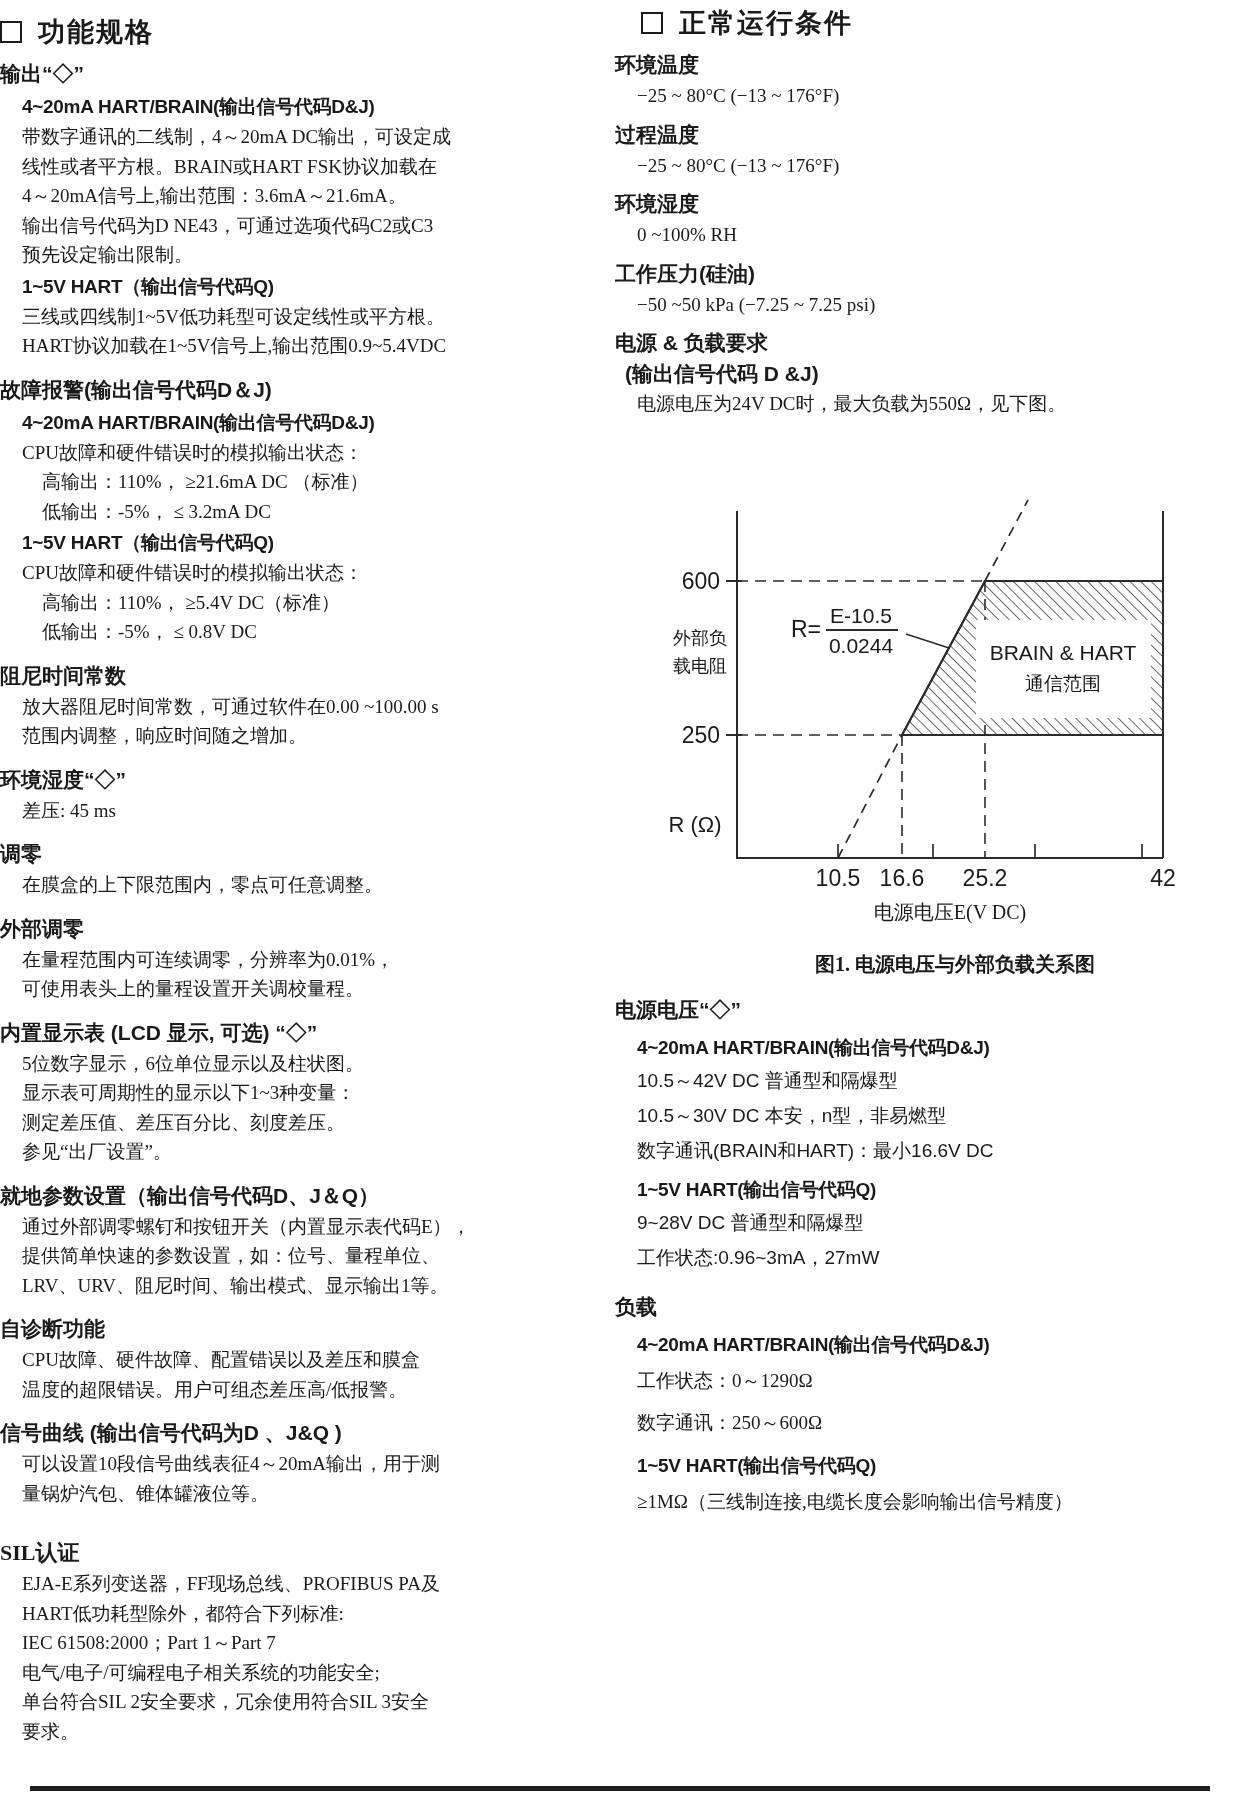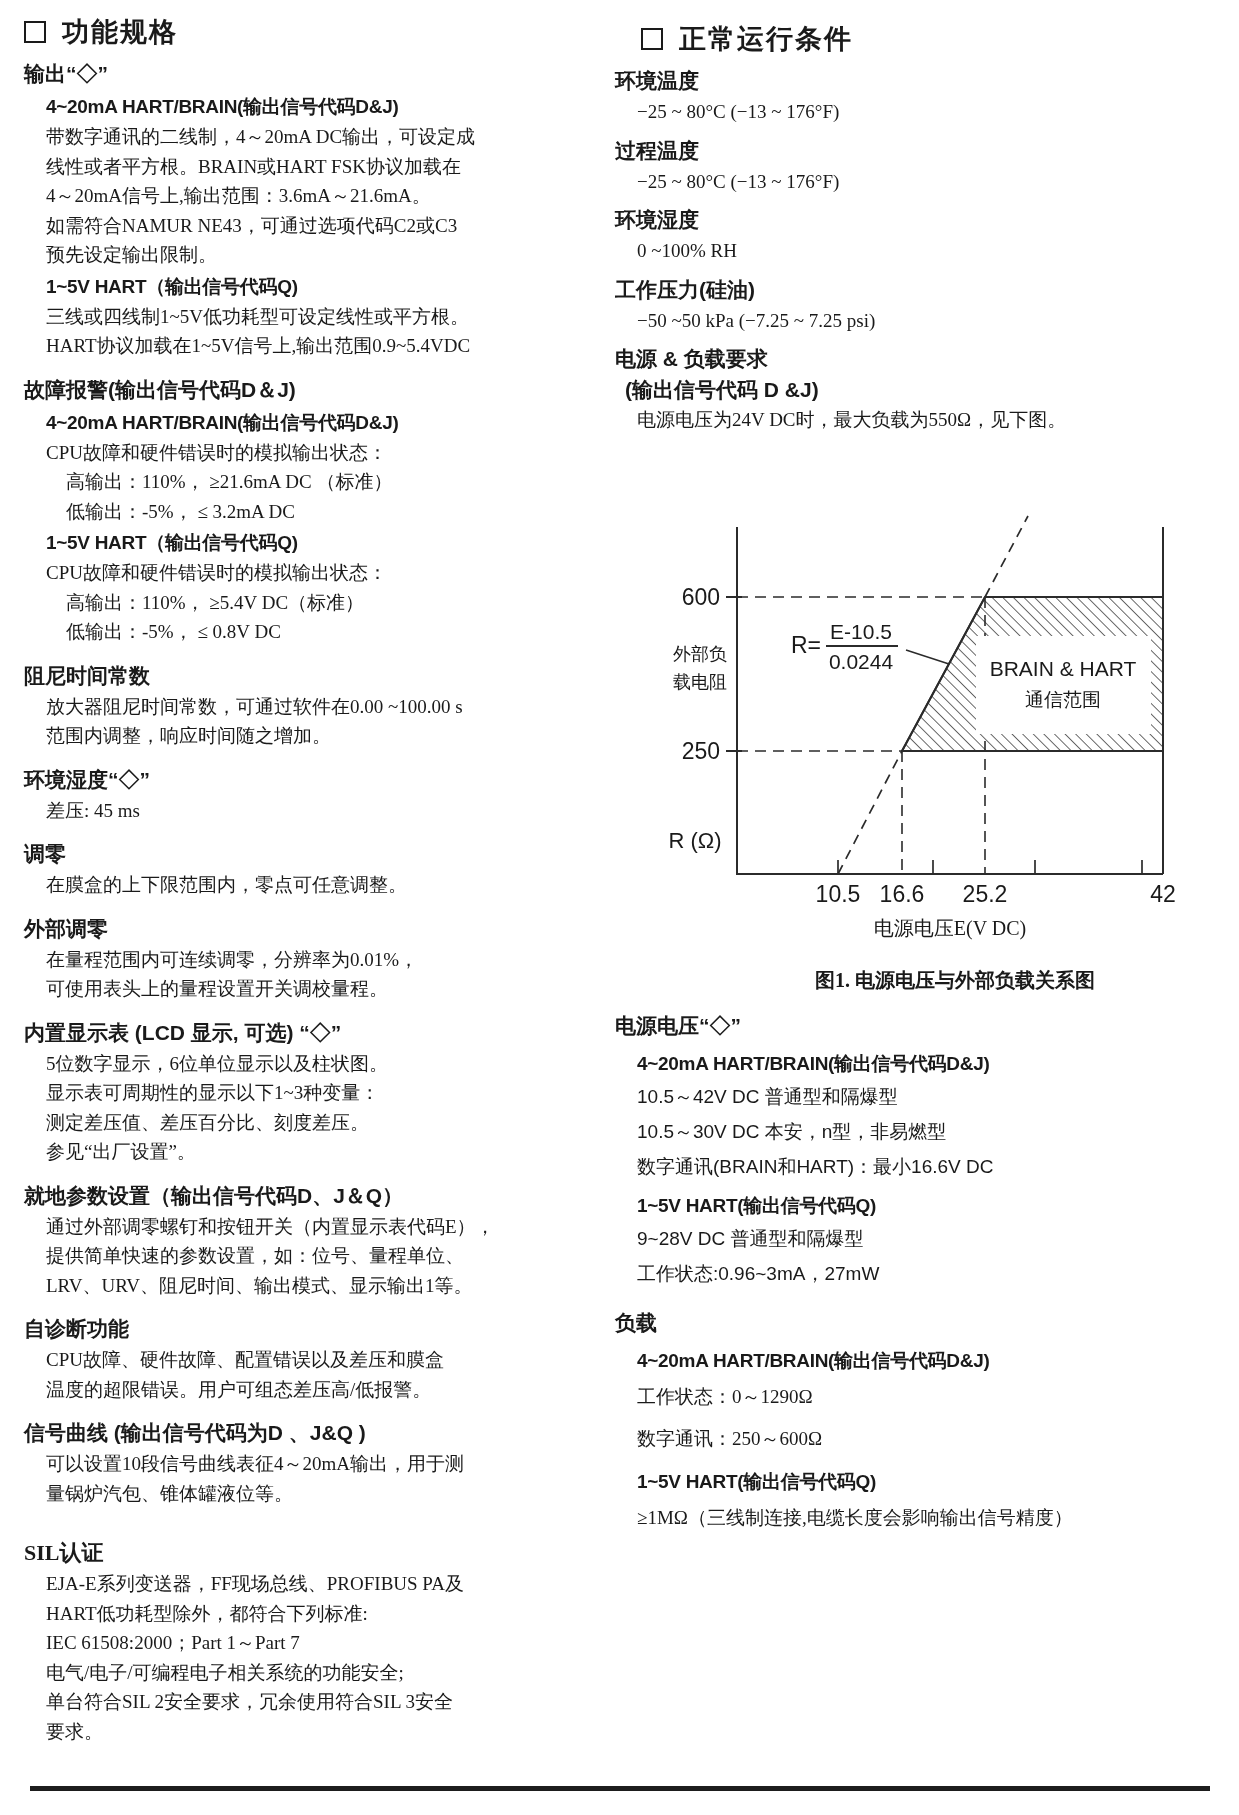--- a/index.html
+++ b/index.html
@@ -1,19 +1,19 @@
 <!DOCTYPE html>
 <html><head>
 <meta charset="utf-8">
 <style>
   html,body{margin:0;padding:0;background:#e8e8e8;}
   .page{position:relative;width:1239px;height:1815px;background:#ffffff;color:#1a1a1a;overflow:hidden;}
   .col{position:absolute;top:0;}
-  .col-left{left:24px;top:14px;width:510px;}
-  .col-right{left:615px;top:21px;width:615px;}
+  .col-left{left:0;top:14px;width:510px;}
+  .col-right{left:615px;top:5px;width:615px;}
 
   .sec-title{display:flex;align-items:center;font-family:"Liberation Sans",sans-serif;
              font-weight:bold;font-size:27px;letter-spacing:2px;margin-bottom:8px;white-space:nowrap;}
   .col-right .sec-title{padding-left:26px;}
   .sq{display:inline-block;width:18px;height:18px;border:2.5px solid #1a1a1a;margin-right:16px;flex:0 0 auto;}
 
   .ln{white-space:nowrap;}
   .ln.h2{font-family:"Liberation Sans",sans-serif;font-weight:bold;font-size:21px;line-height:32px;margin-top:13px;}
   .ln.h2s{font-family:"Liberation Serif",serif;font-weight:bold;font-size:22px;line-height:32px;margin-top:29px;}
   .ln.h2b{font-family:"Liberation Sans",sans-serif;font-weight:bold;font-size:21px;line-height:30px;padding-left:10px;}
@@ -48,21 +48,21 @@
     <div class="sec-title">
       <span class="sq"></span>
       <span>功能规格</span>
     </div>
     <div id="left-list">
         <div class="ln h2">输出“◇”</div>
         <div class="ln h3">4~20mA HART/BRAIN(输出信号代码D&amp;J)</div>
         <div class="ln p">带数字通讯的二线制，4～20mA DC输出，可设定成</div>
         <div class="ln p">线性或者平方根。BRAIN或HART FSK协议加载在</div>
         <div class="ln p">4～20mA信号上,输出范围：3.6mA～21.6mA。</div>
-        <div class="ln p">如需符合NAMUR NE43，可通过选项代码C2或C3</div>
+        <div class="ln p">输出信号代码为D NE43，可通过选项代码C2或C3</div>
         <div class="ln p">预先设定输出限制。</div>
         <div class="ln h3">1~5V HART（输出信号代码Q)</div>
         <div class="ln p">三线或四线制1~5V低功耗型可设定线性或平方根。</div>
         <div class="ln p">HART协议加载在1~5V信号上,输出范围0.9~5.4VDC</div>
         <div class="ln h2">故障报警(输出信号代码D＆J)</div>
         <div class="ln h3">4~20mA HART/BRAIN(输出信号代码D&amp;J)</div>
         <div class="ln p">CPU故障和硬件错误时的模拟输出状态：</div>
         <div class="ln p2">高输出：110%， ≥21.6mA DC （标准）</div>
         <div class="ln p2">低输出：-5%， ≤ 3.2mA DC</div>
         <div class="ln h3">1~5V HART（输出信号代码Q)</div>

